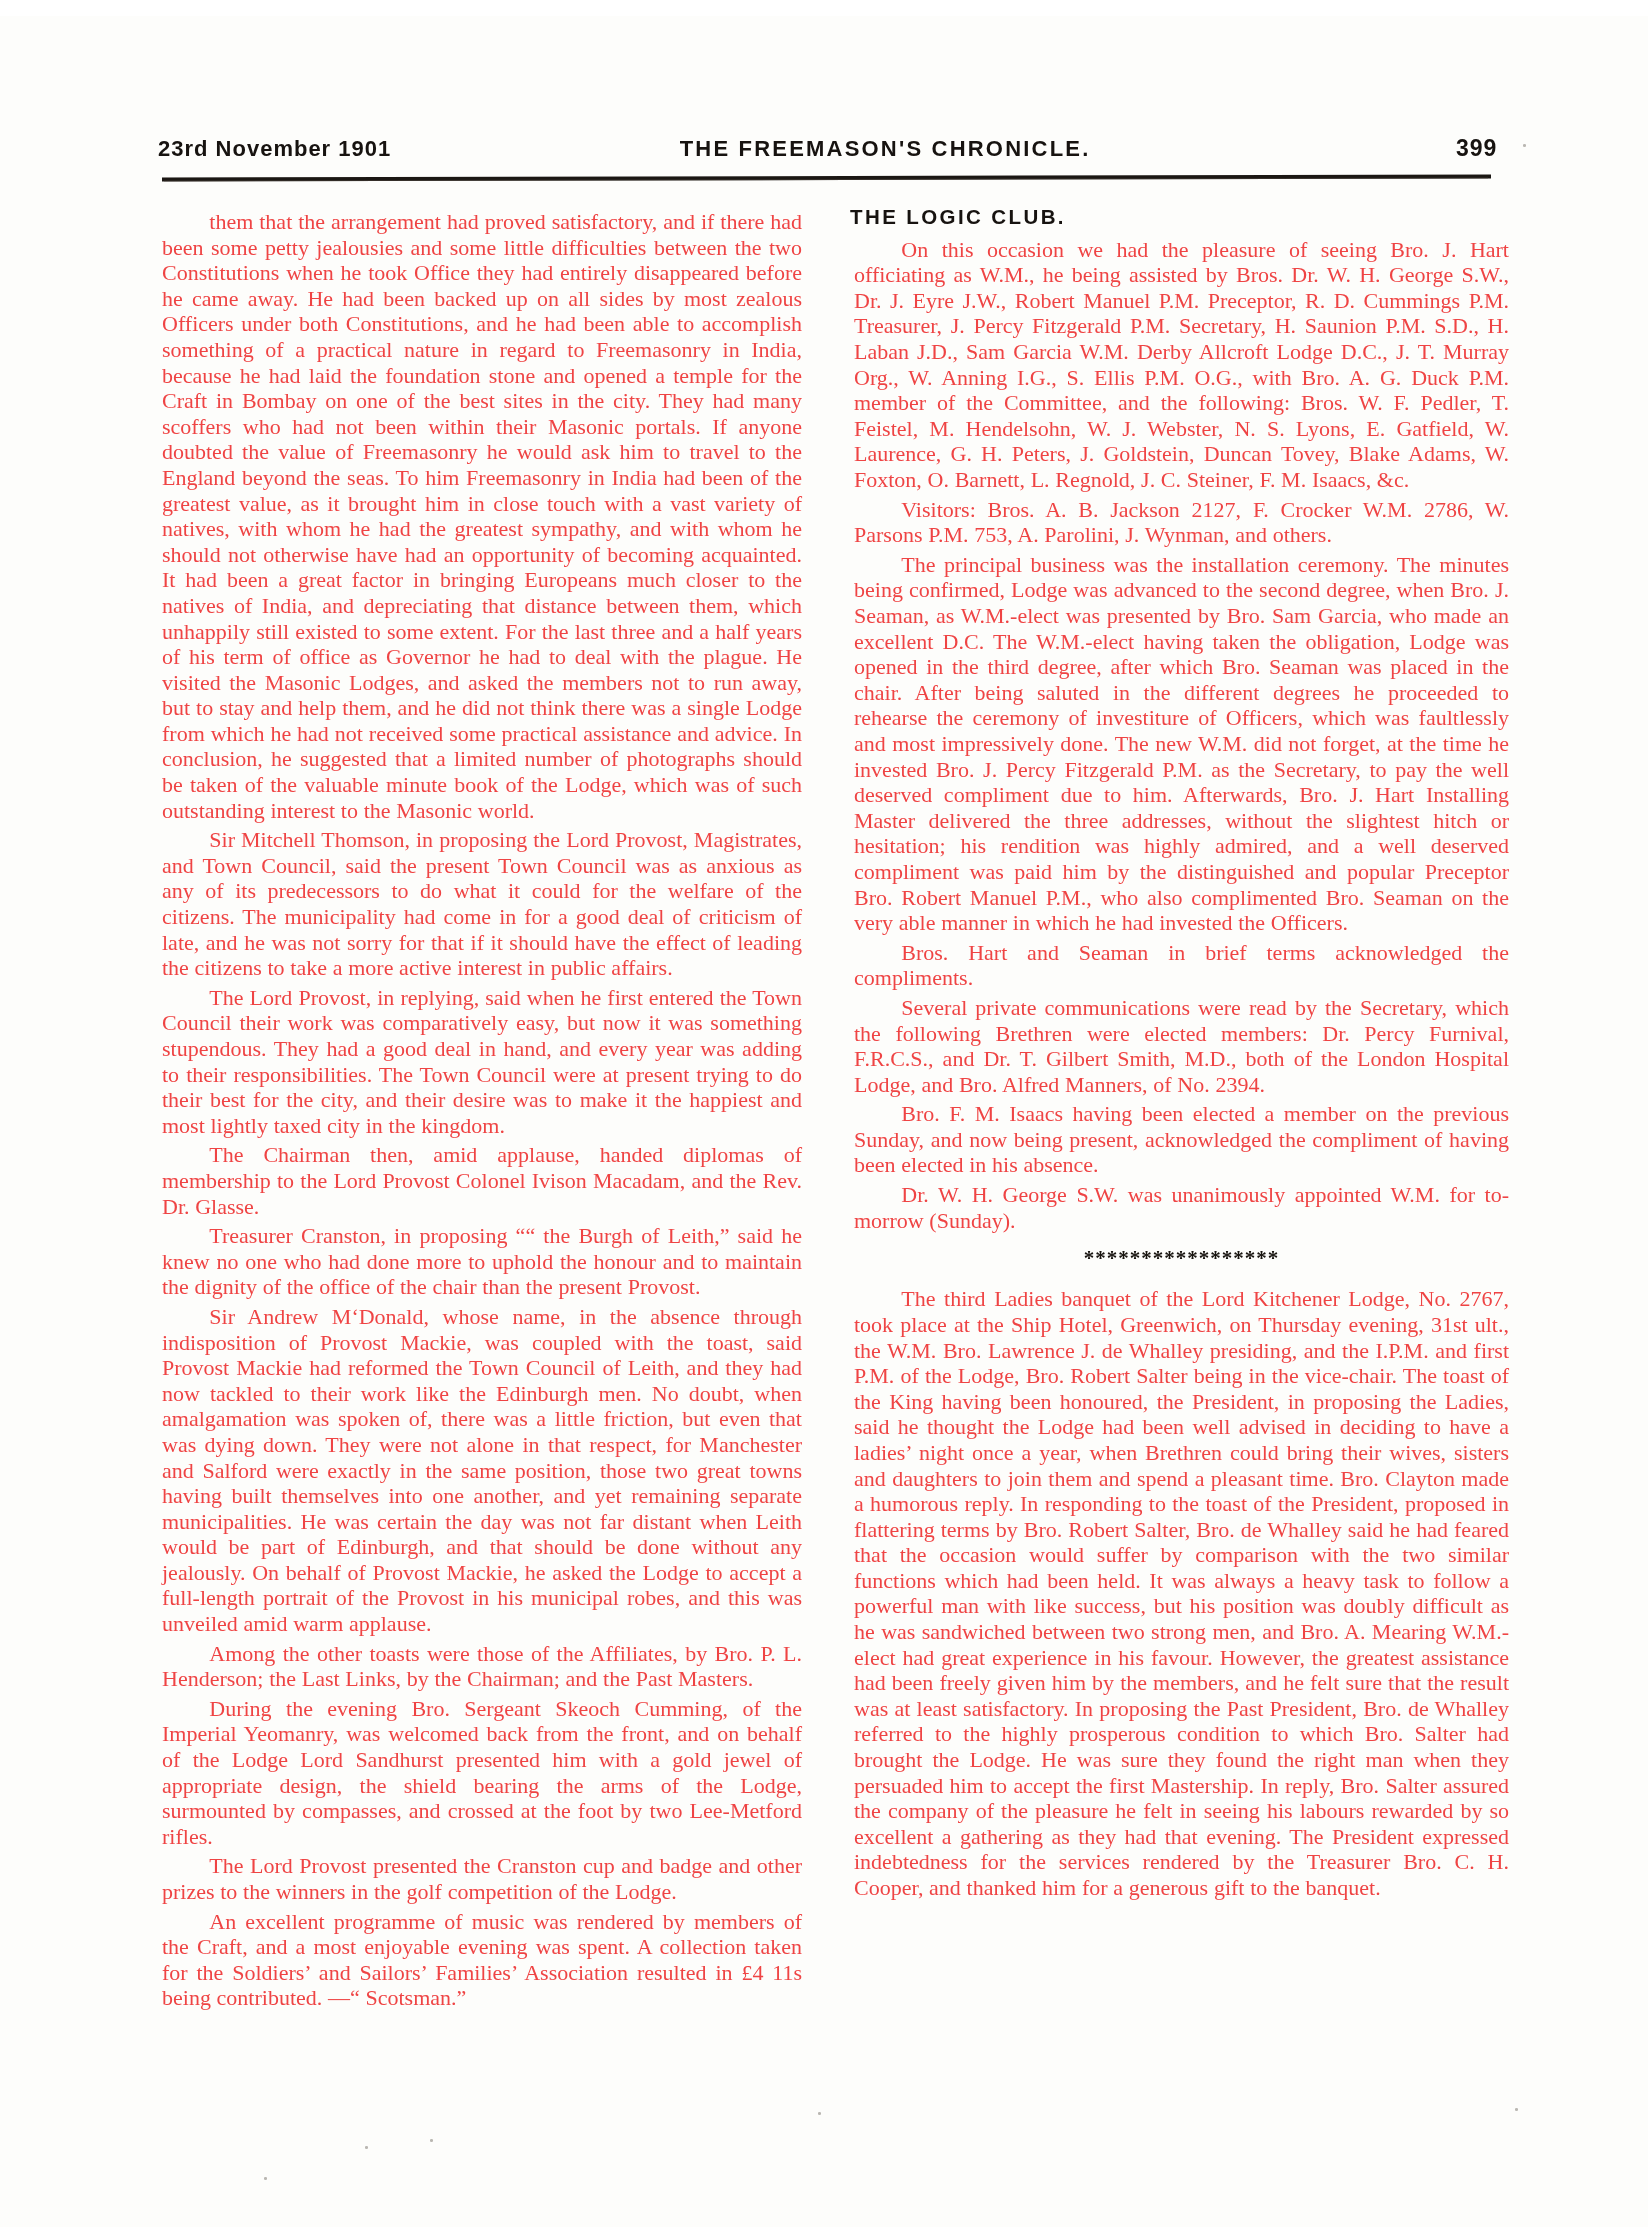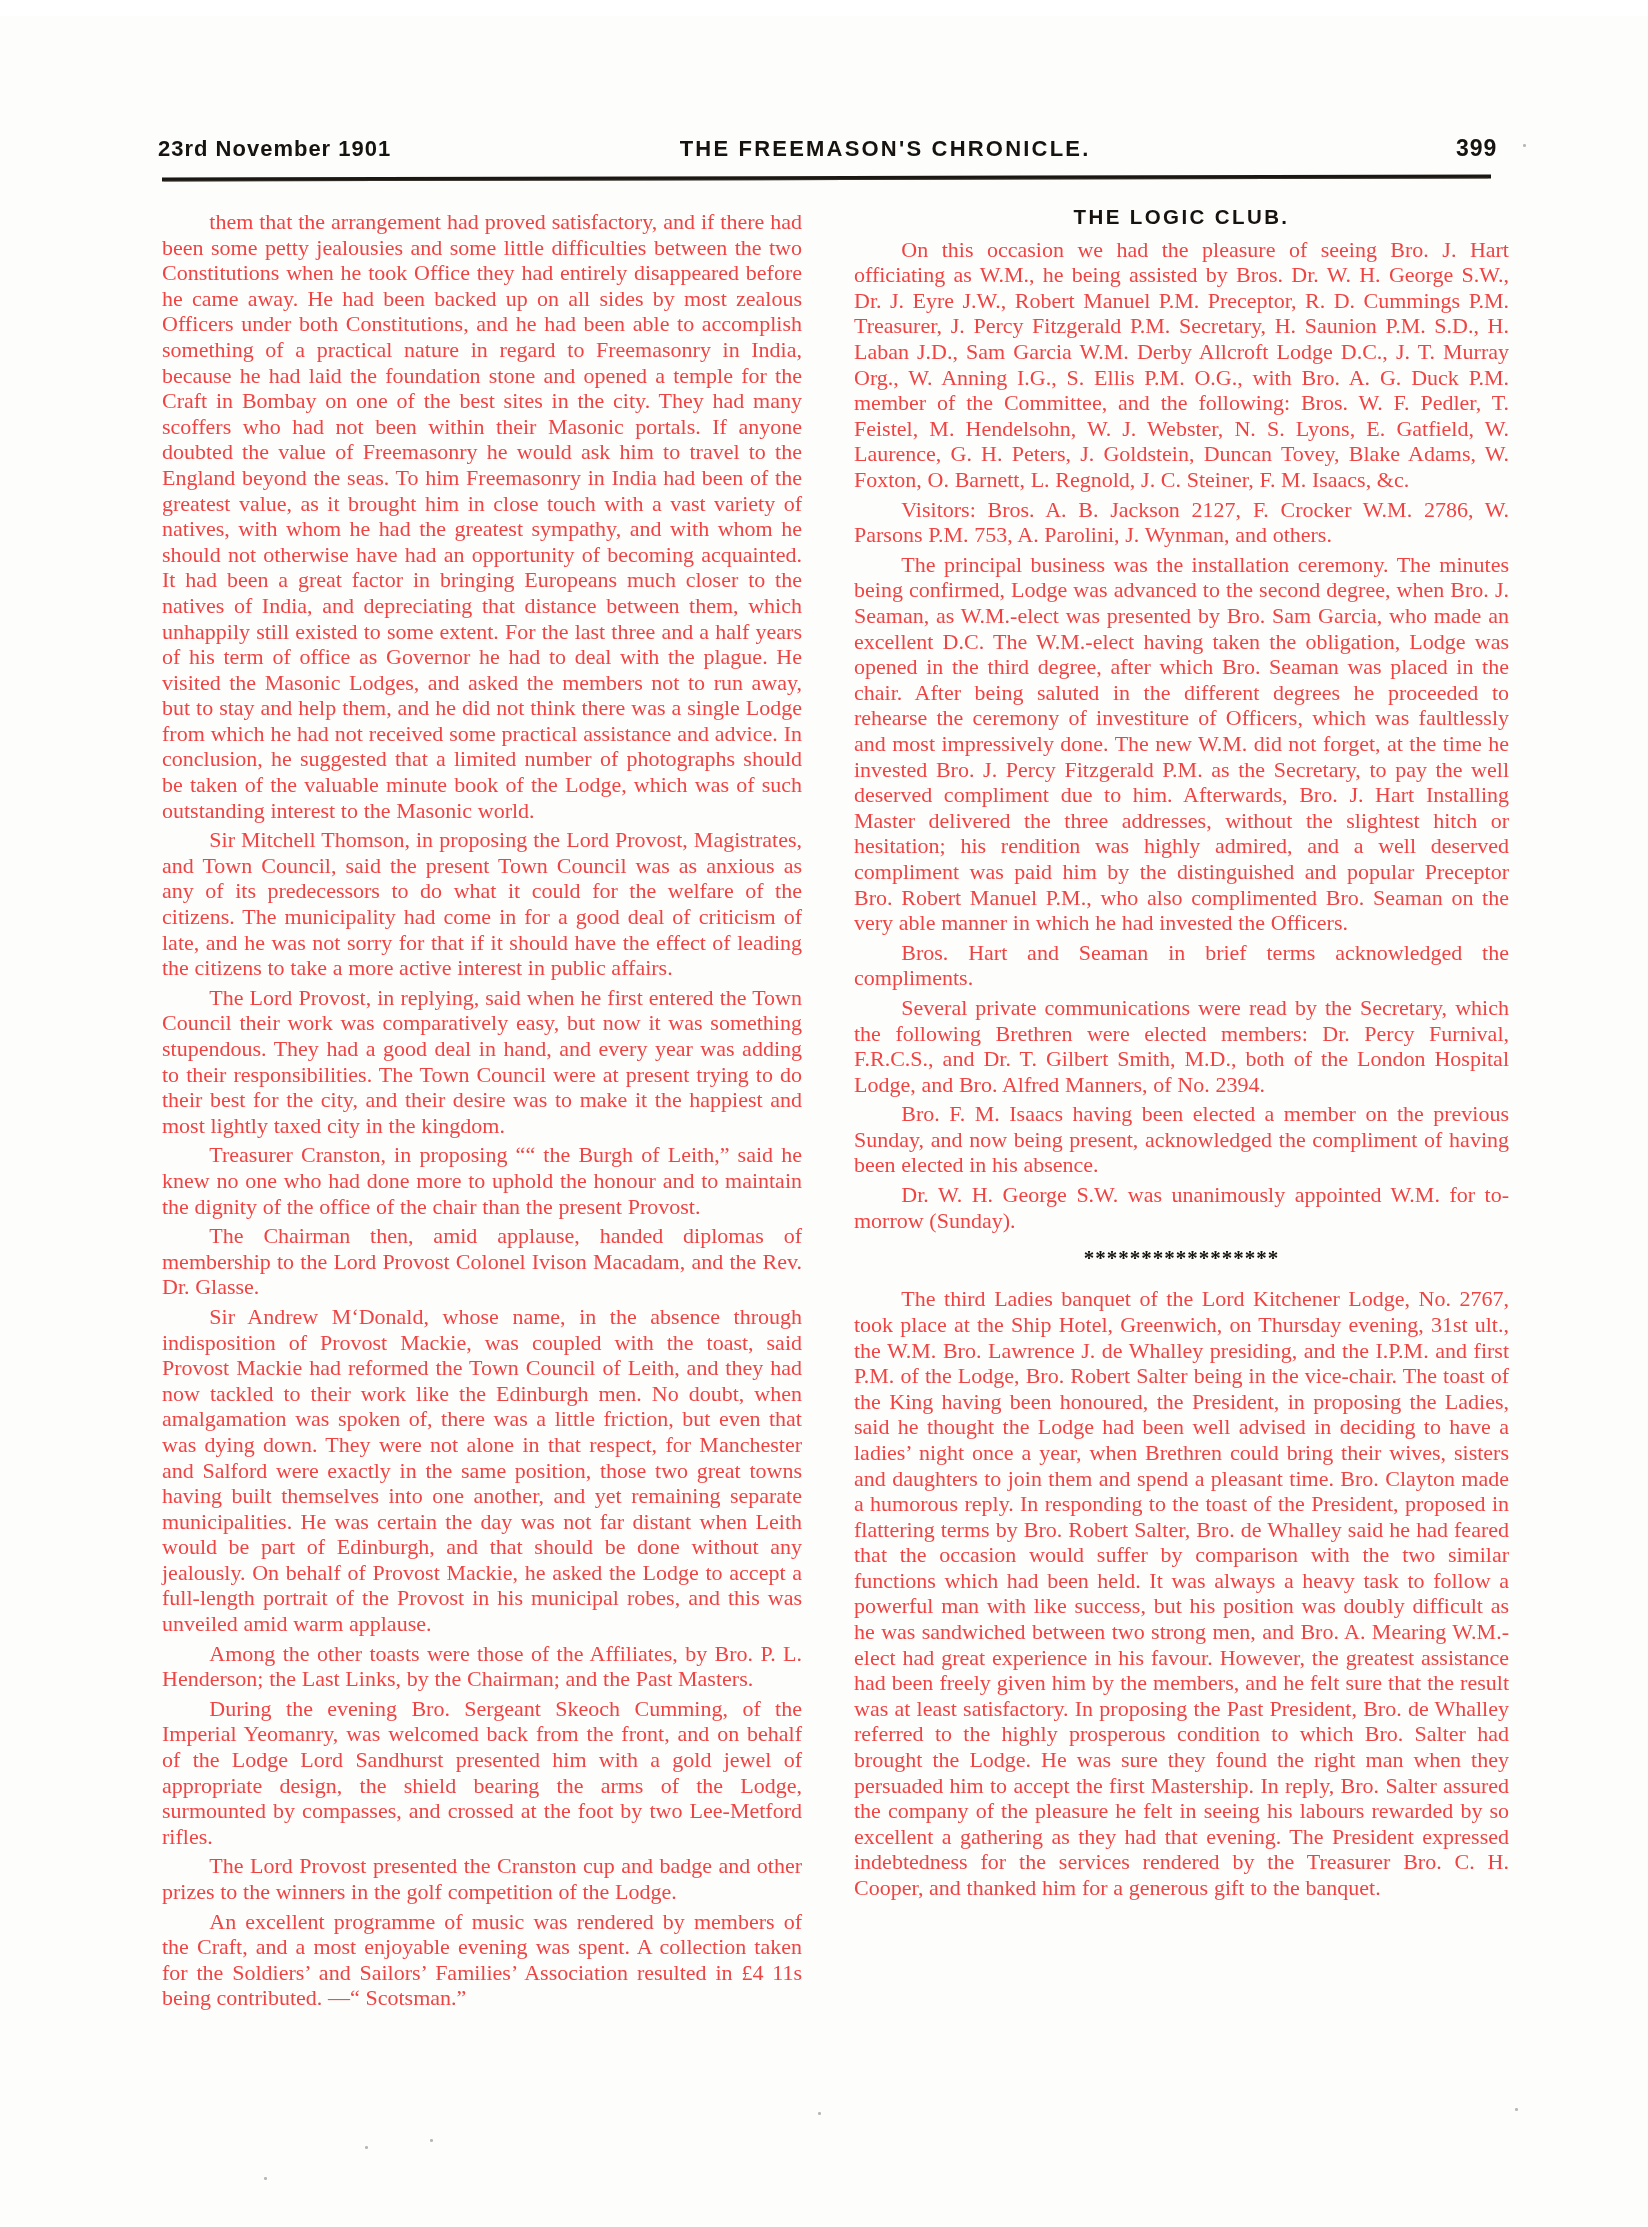--- a/index.html
+++ b/index.html
@@ -107,21 +107,20 @@
     color: #ef4444;
   }
 
   
   h2.section-head {
     margin: 0 0 7.7px 0;
     font-family: "Liberation Sans", "DejaVu Sans", sans-serif;
     font-size: 20.5px;
     font-weight: bold;
     letter-spacing: 2.4px;
-    text-align: center;
     color: #171310;
   }
 
   .aster-divider {
     margin: 12.8px 0 15.3px 0;
     text-align: center;
     font-family: "Liberation Serif", "DejaVu Serif", serif;
     font-size: 21px;
     font-weight: bold;
     letter-spacing: 1px;
@@ -149,22 +148,22 @@
     <span class="masthead-page">399</span>
   </div>
   <div class="masthead-rule"></div>
 
   <div class="columns">
 
     <div class="col col-left">
       <p class="para">them that the arrangement had proved satisfactory, and if there had been some petty jealousies and some little difficulties between the two Constitutions when he took Office they had entirely disappeared before he came away.   He had been backed up on all sides by most zealous Officers under both Constitutions, and he had been able to accomplish something of a practical nature in regard to Freemasonry in India, because he had laid the foundation stone and opened a temple for the Craft in Bombay on one of the best sites in the city.   They had many scoffers who had not been within their Masonic portals.   If anyone doubted the value of Freemasonry he would ask him to travel to the England beyond the seas.   To him Freemasonry in India had been of the greatest value, as it brought him in close touch with a vast variety of natives, with whom he had the greatest sympathy, and with whom he should not otherwise have had an opportunity of becoming acquainted.   It had been a great factor in bringing Europeans much closer to the natives of India, and depreciating that distance between them, which unhappily still existed to some extent.   For the last three and a half years of his term of office as Governor he had to deal with the plague.   He visited the Masonic Lodges, and asked the members not to run away, but to stay and help them, and he did not think there was a single Lodge from which he had not received some practical assistance and advice.   In conclusion, he suggested that a limited number of photographs should be taken of the valuable minute book of the Lodge, which was of such outstanding interest to the Masonic world.</p>
       <p class="para">Sir Mitchell Thomson, in proposing the Lord Provost, Magistrates, and Town Council, said the present Town Council was as anxious as any of its predecessors to do what it could for the welfare of the citizens.   The municipality had come in for a good deal of criticism of late, and he was not sorry for that if it should have the effect of leading the citizens to take a more active interest in public affairs.</p>
       <p class="para">The Lord Provost, in replying, said when he first entered the Town Council their work was comparatively easy, but now it was something stupendous.   They had a good deal in hand, and every year was adding to their responsibilities. The Town Council were at present trying to do their best for the city, and their desire was to make it the happiest and most lightly taxed city in the kingdom.</p>
+      <p class="para">The Chairman then, amid applause, handed diplomas of membership to the Lord Provost Colonel Ivison Macadam, and the Rev. Dr. Glasse.</p>
       <p class="para">Treasurer Cranston, in proposing ““ the Burgh of Leith,” said he knew no one who had done more to uphold the honour and to maintain the dignity of the office of the chair than the present Provost.</p>
-      <p class="para">The Chairman then, amid applause, handed diplomas of membership to the Lord Provost Colonel Ivison Macadam, and the Rev. Dr. Glasse.</p>
       <p class="para">Sir Andrew M‘Donald, whose name, in the absence through indisposition of Provost Mackie, was coupled with the toast, said Provost Mackie had reformed the Town Council of Leith, and they had now tackled to their work like the Edinburgh men.   No doubt, when amalgamation was spoken of, there was a little friction, but even that was dying down.   They were not alone in that respect, for Manchester and Salford were exactly in the same position, those two great towns having built themselves into one another, and yet remaining separate municipalities.   He was certain the day was not far distant when Leith would be part of Edinburgh, and that should be done without any jealously.   On behalf of Provost Mackie, he asked the Lodge to accept a full-length portrait of the Provost in his municipal robes, and this was unveiled amid warm applause.</p>
       <p class="para">Among the other toasts were those of the Affiliates, by Bro. P. L. Henderson;  the Last Links, by the Chairman;  and the Past Masters.</p>
       <p class="para">During the evening Bro. Sergeant Skeoch Cumming, of the Imperial Yeomanry, was welcomed back from the front, and on behalf of the Lodge Lord Sandhurst presented him with a gold jewel of appropriate design, the shield bearing the arms of the Lodge, surmounted by compasses, and crossed at the foot by two Lee-Metford rifles.</p>
       <p class="para">The Lord Provost presented the Cranston cup and badge and other prizes to the winners in the golf competition of the Lodge.</p>
       <p class="para">An excellent programme of music was rendered by members of the Craft, and a most enjoyable evening was spent.   A collection taken for the Soldiers’ and Sailors’ Families’ Association resulted in £4 11s being contributed. —“ Scotsman.”</p>
     </div>
 
     <div class="col col-right">
       <h2 class="section-head">THE  LOGIC  CLUB.</h2>
 

